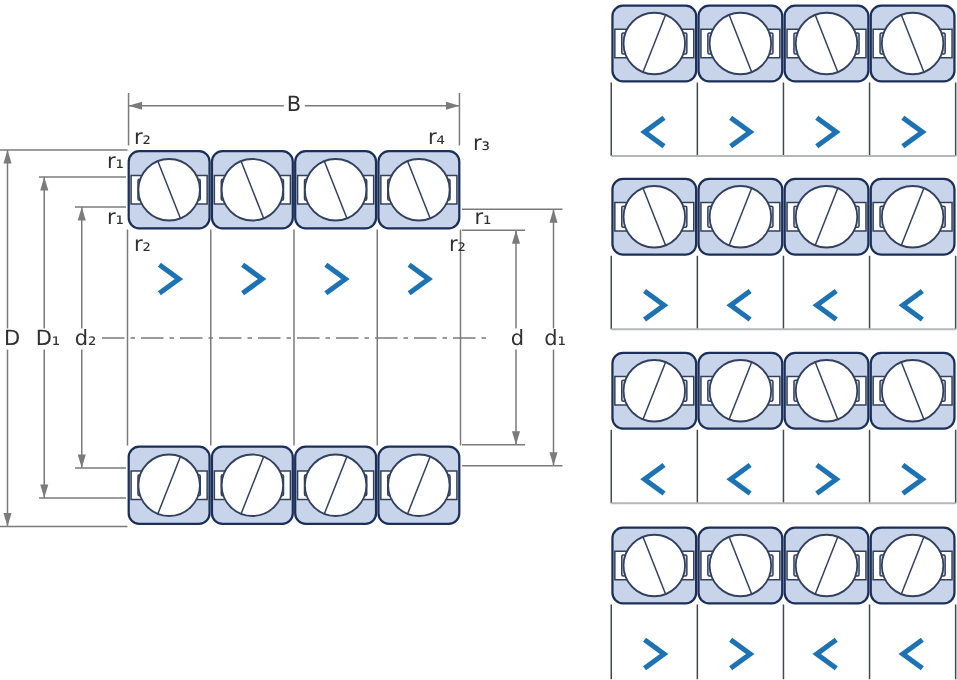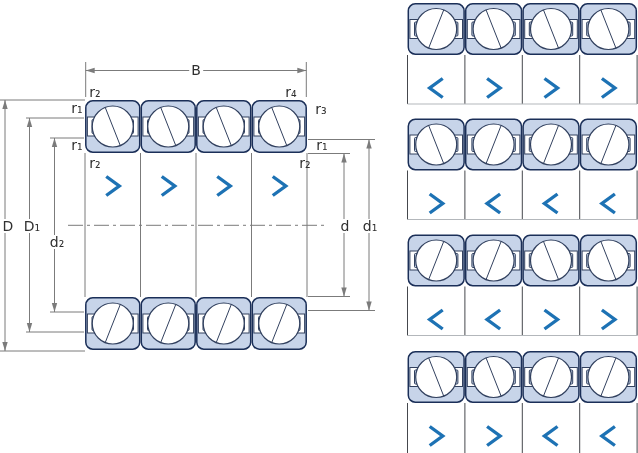--- a/index.html
+++ b/index.html
@@ -303,25 +303,25 @@
             <line x1="615.9000000000001" y1="358" x2="600.9000000000001" y2="396" stroke="#32415f" stroke-width="1"></line>
           </g>
           <polyline points="614.9000000000001,426.5 601.9000000000001,436 614.9000000000001,445.5" fill="none" stroke="#1d72b4" stroke-width="3.4"></polyline>
         </g>
       </g>
     </svg>
 
   <span class="lbl bg" style="left:196px;top:70px">B</span>
   <span class="lbl bg" style="left:8px;top:226px">D</span>
   <span class="lbl bg" style="left:32px;top:226px">D₁</span>
-  <span class="lbl bg" style="left:57px;top:242px">d₂</span>
+  <span class="lbl bg" style="left:57px;top:226px">d₂</span>
   <span class="lbl bg" style="left:345px;top:226px">d</span>
   <span class="lbl bg" style="left:370px;top:226px">d₁</span>
 
   <span class="lbl" style="left:95px;top:92px">r₂</span>
   <span class="lbl" style="left:77px;top:108px">r₁</span>
   <span class="lbl" style="left:77px;top:145px">r₁</span>
   <span class="lbl" style="left:95px;top:163px">r₂</span>
   <span class="lbl" style="left:291px;top:92px">r₄</span>
-  <span class="lbl" style="left:321px;top:109px">r₃</span>
+  <span class="lbl" style="left:321px;top:96px">r₃</span>
   <span class="lbl" style="left:322px;top:145px">r₁</span>
   <span class="lbl" style="left:305px;top:163px">r₂</span>
 </div>
 
 </body></html>

